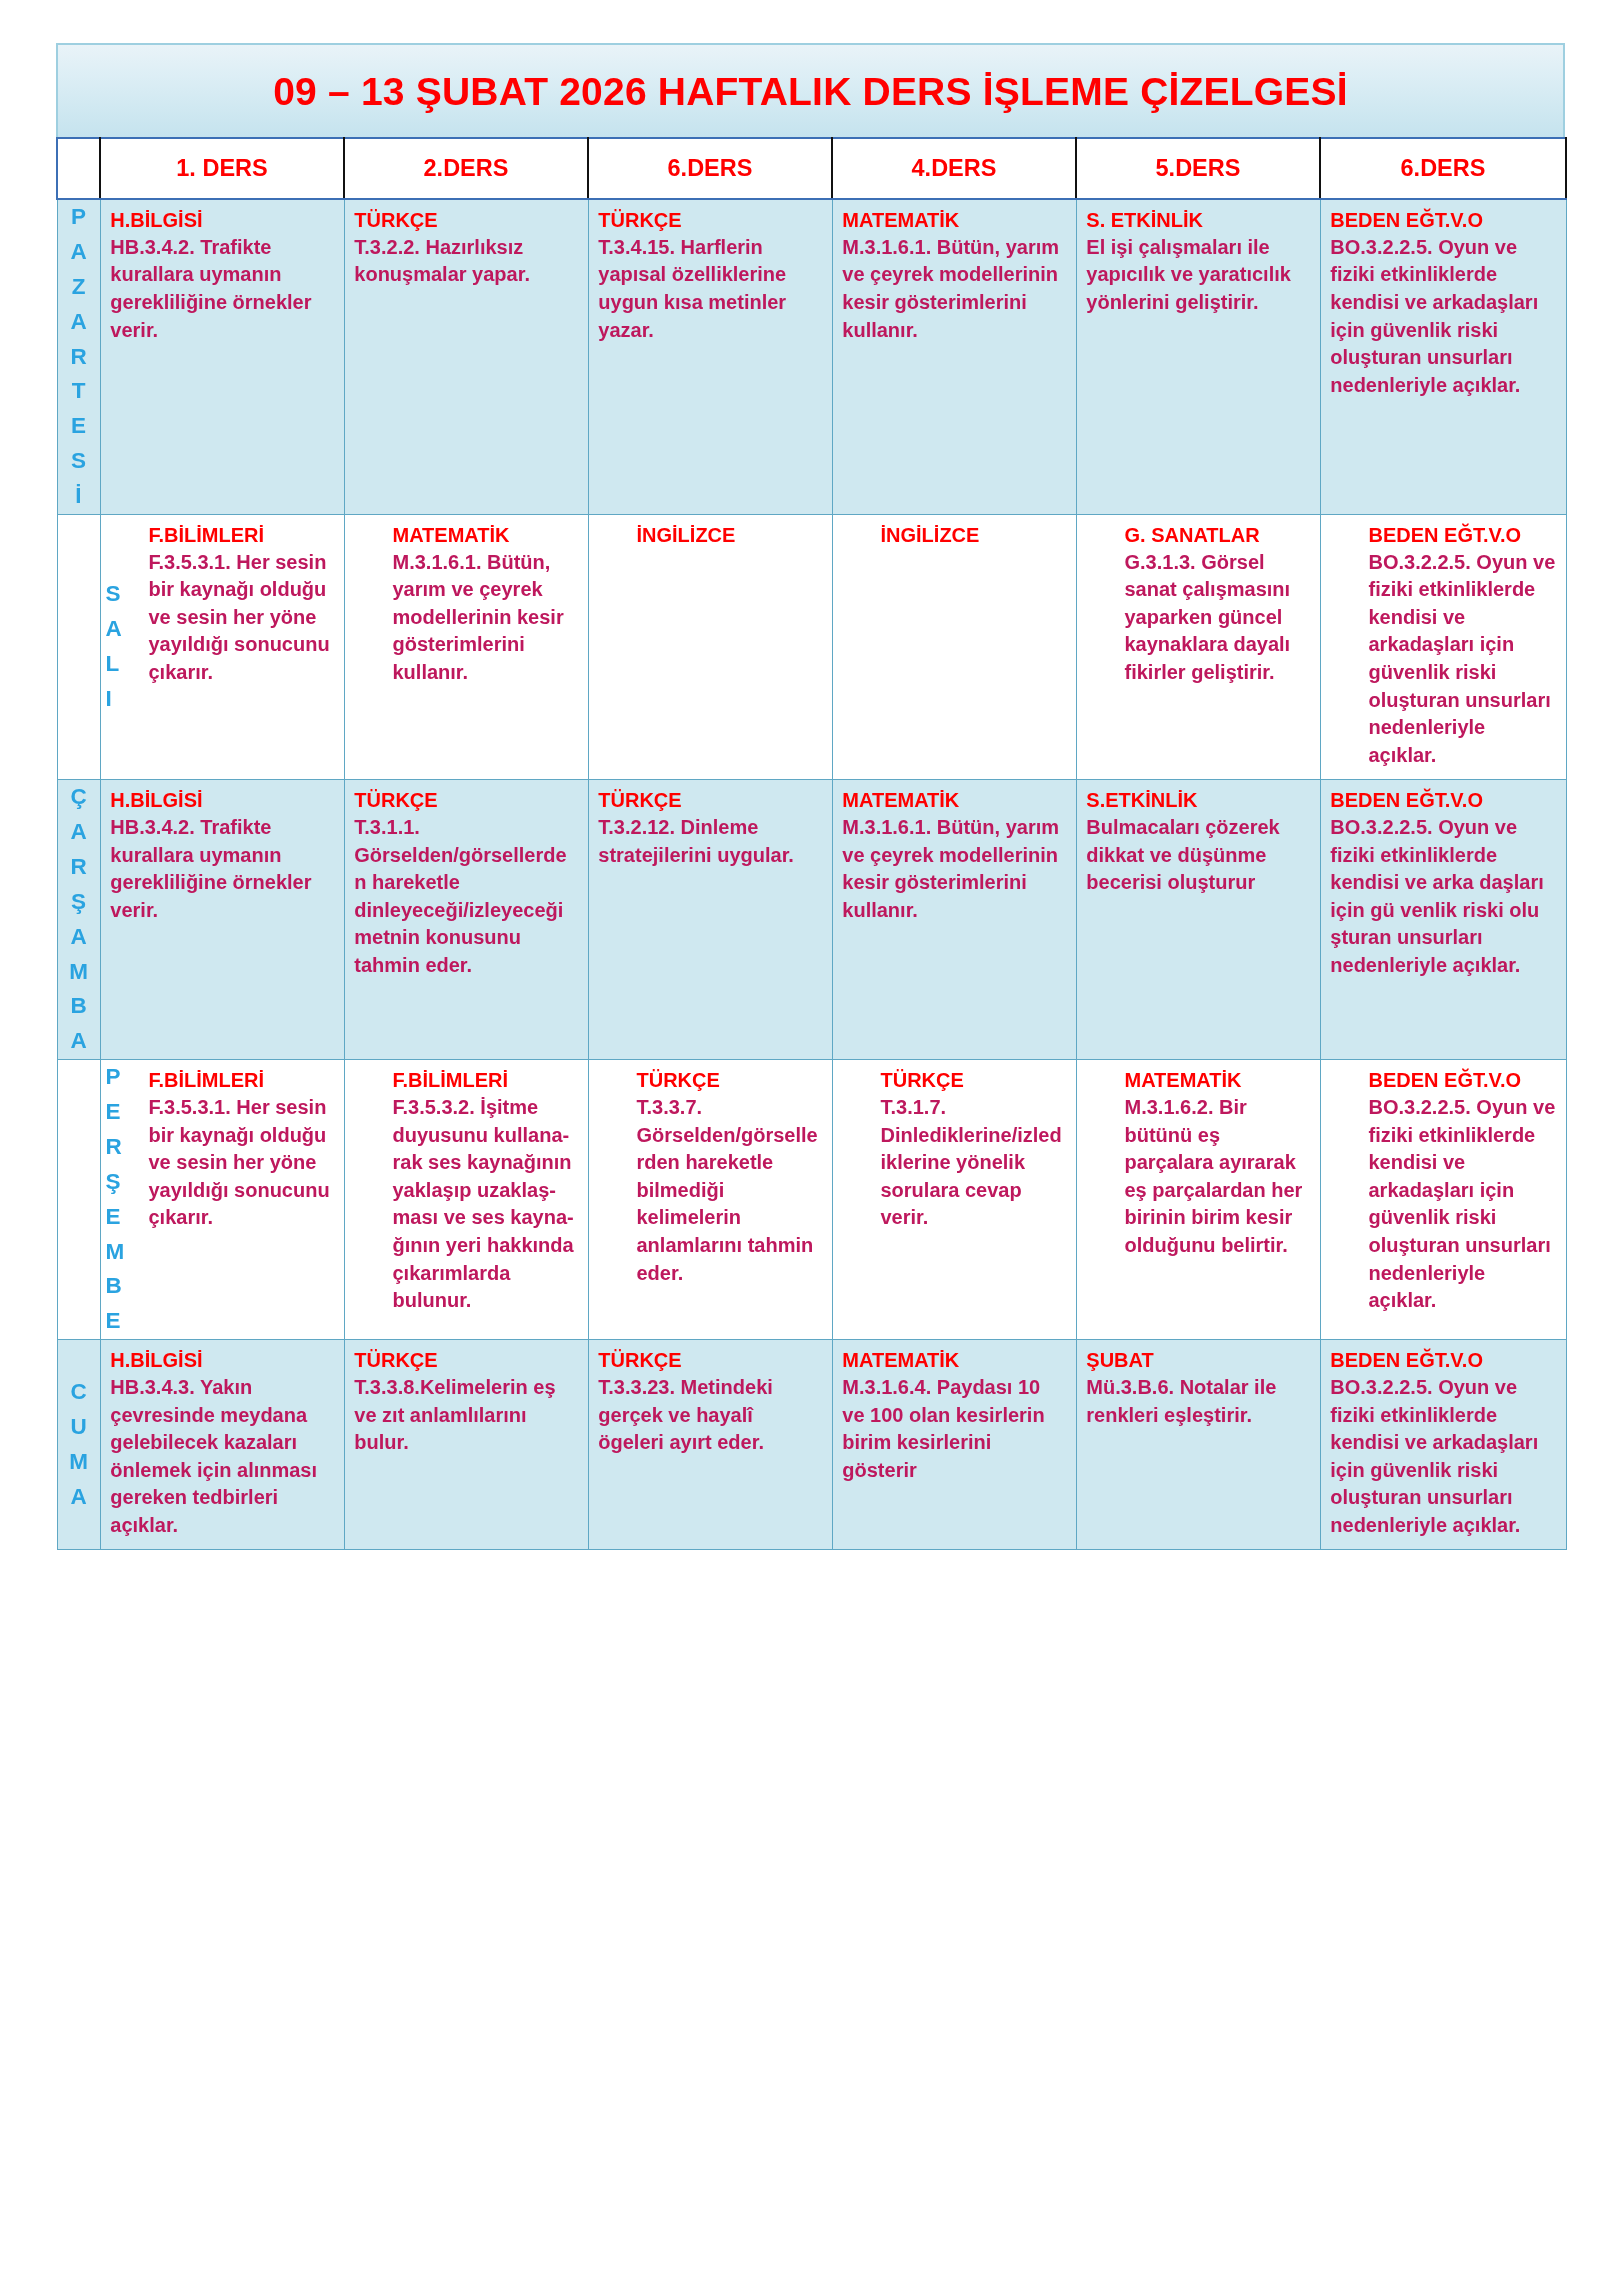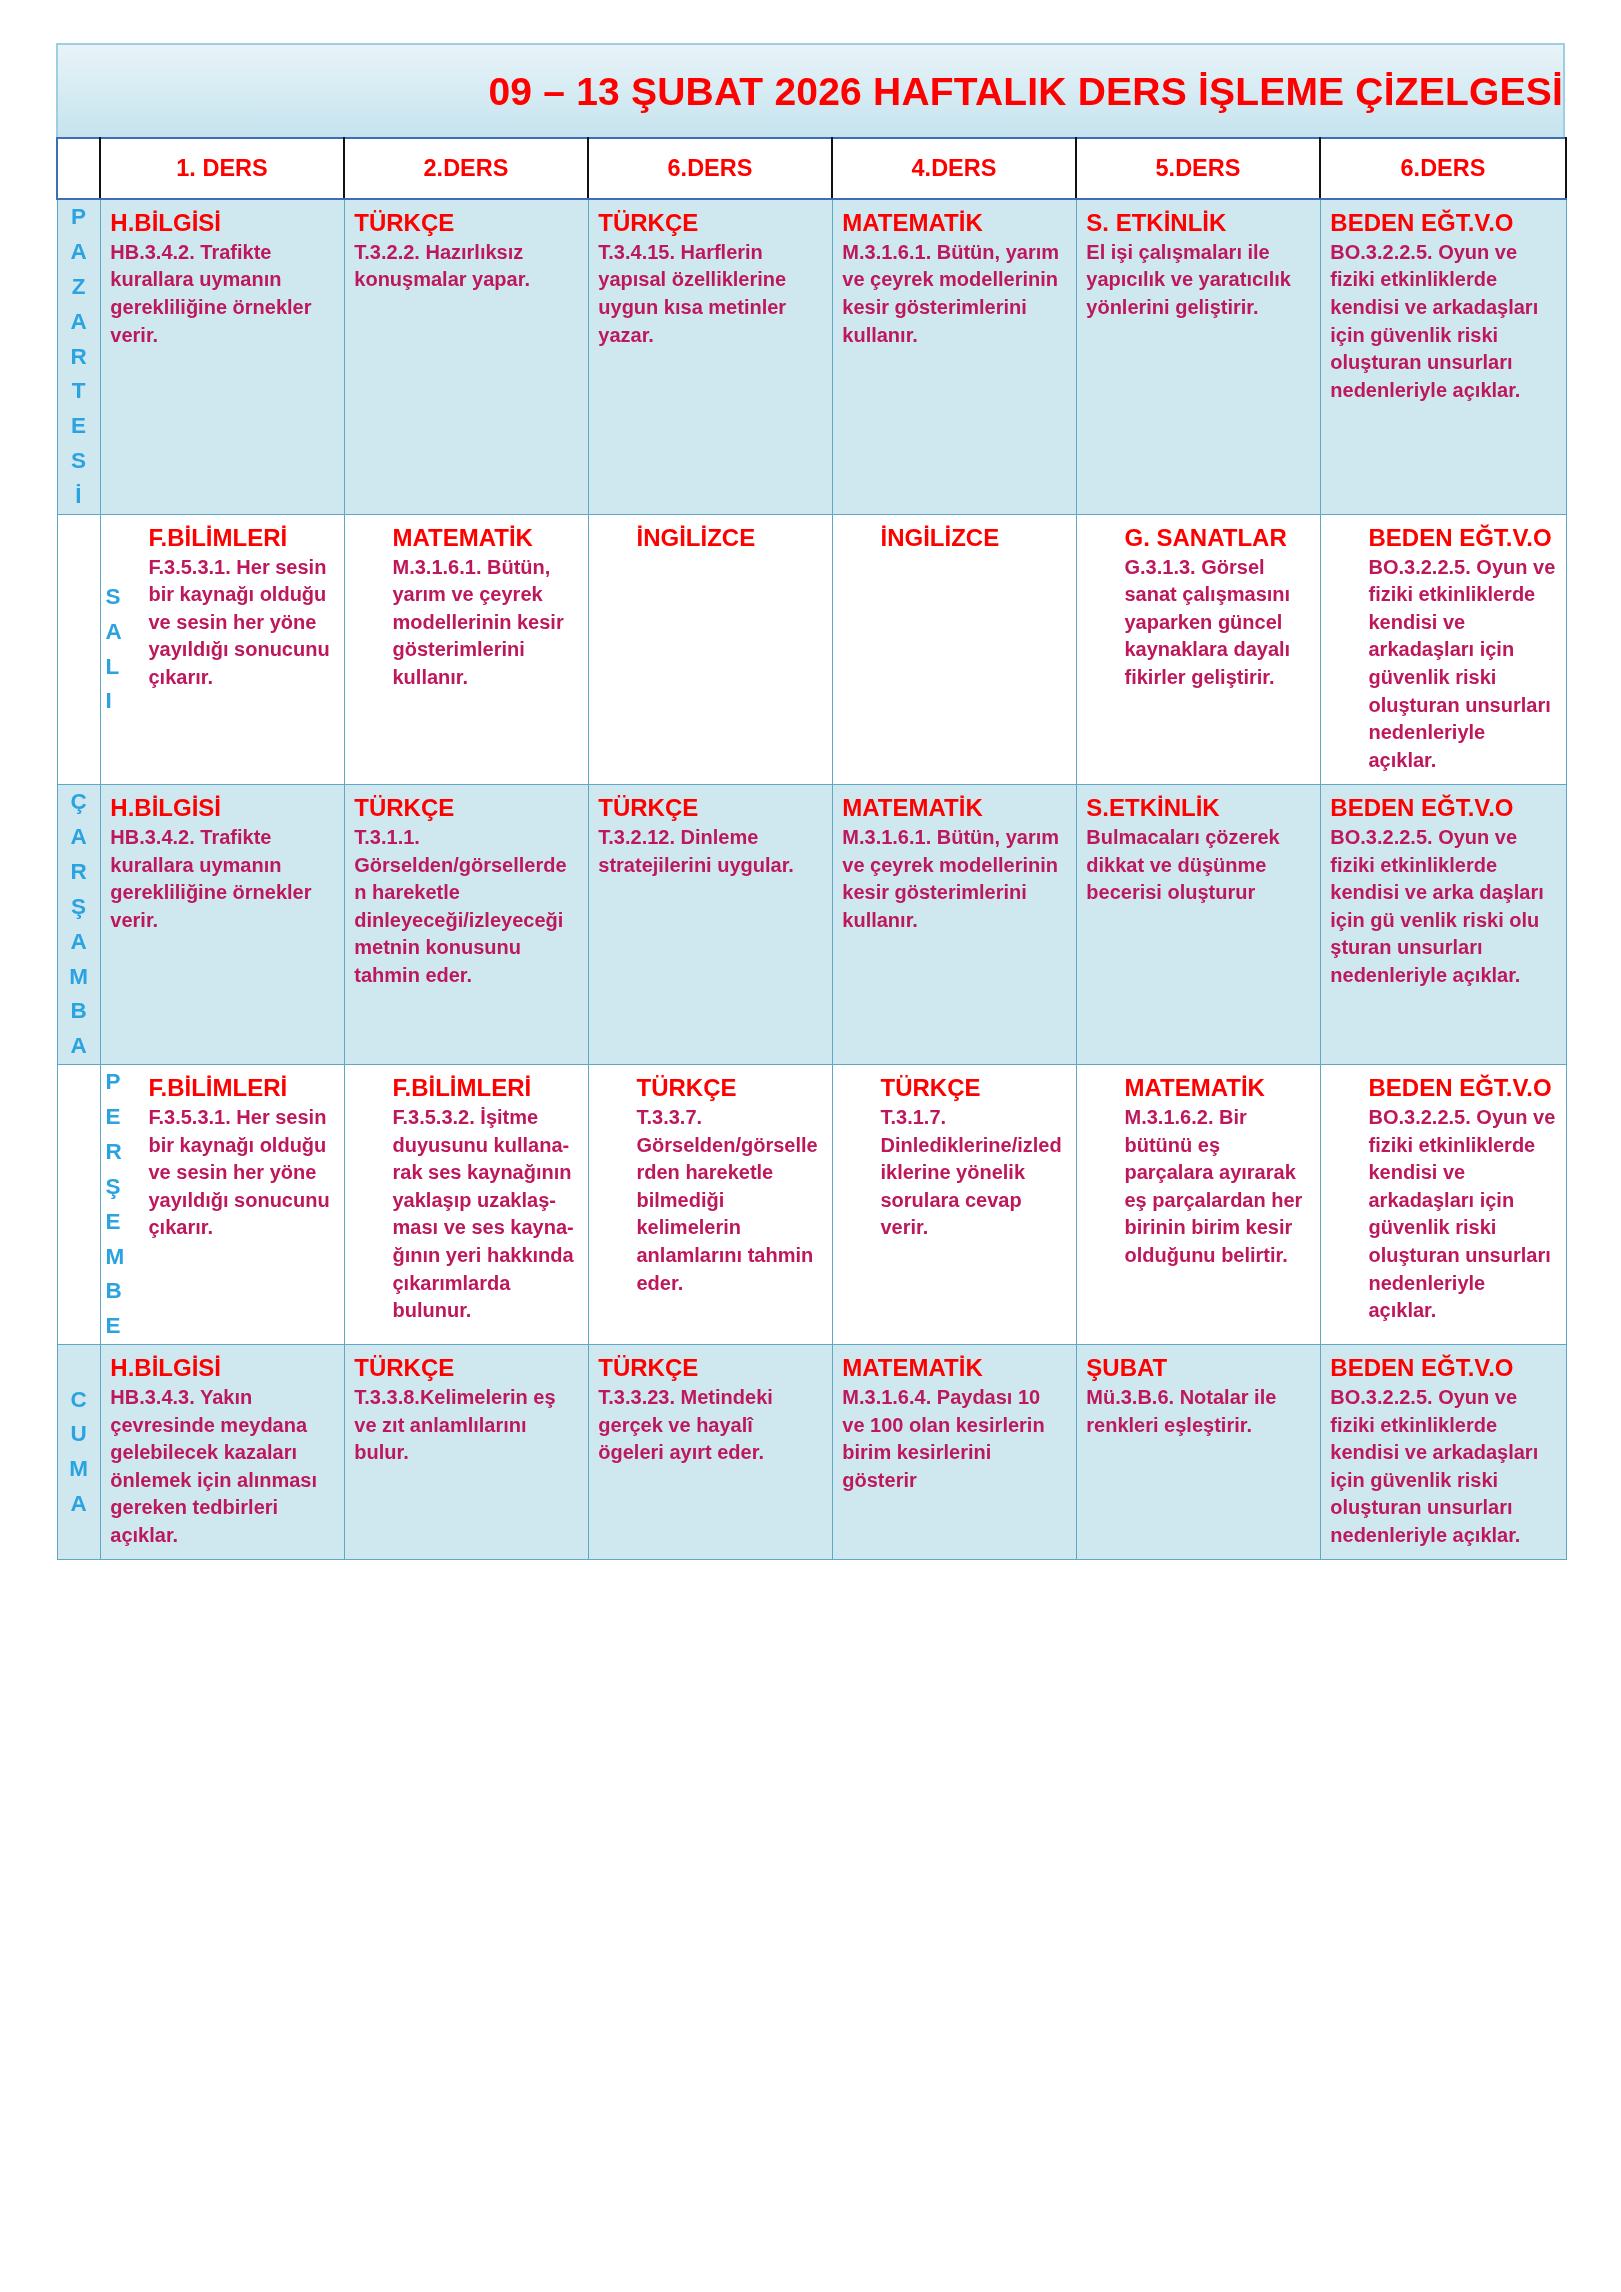--- a/index.html
+++ b/index.html
@@ -26,21 +26,21 @@
   
   .title-banner {
     margin: 0 auto;
     width: 1509px;
     height: 94px;
     background: linear-gradient(to bottom, #e9f3f8 0%, #dceef5 35%, #c5e3ee 100%);
     border: 2px solid #9ecfe0;
     border-bottom: none;
     display: flex;
     align-items: center;
-    justify-content: flex-end;
+    justify-content: center;
     position: relative;
   }
   .title-text {
     color: #FF0000;
     font-size: 39px;
     font-weight: bold;
     letter-spacing: 0.2px;
     white-space: nowrap;
     line-height: 1;
   }
@@ -95,21 +95,21 @@
   }
   td.daycell .day-letters span { display: block; }
 
   td.lcell {
     border: 1px solid #5fa7c4;
     vertical-align: top;
     padding: 7.8px 8.8px 9.8px 9.8px;
   }
   .subject {
     color: #FF0000;
-    font-size: 24px;
+    font-size: 20px;
     font-weight: bold;
     line-height: 1.25;
     margin-bottom: 1px;
     white-space: nowrap;
   }
   .gain {
     color: #be185d;
     font-size: 20px;
     font-weight: bold;
     line-height: 1.38;

